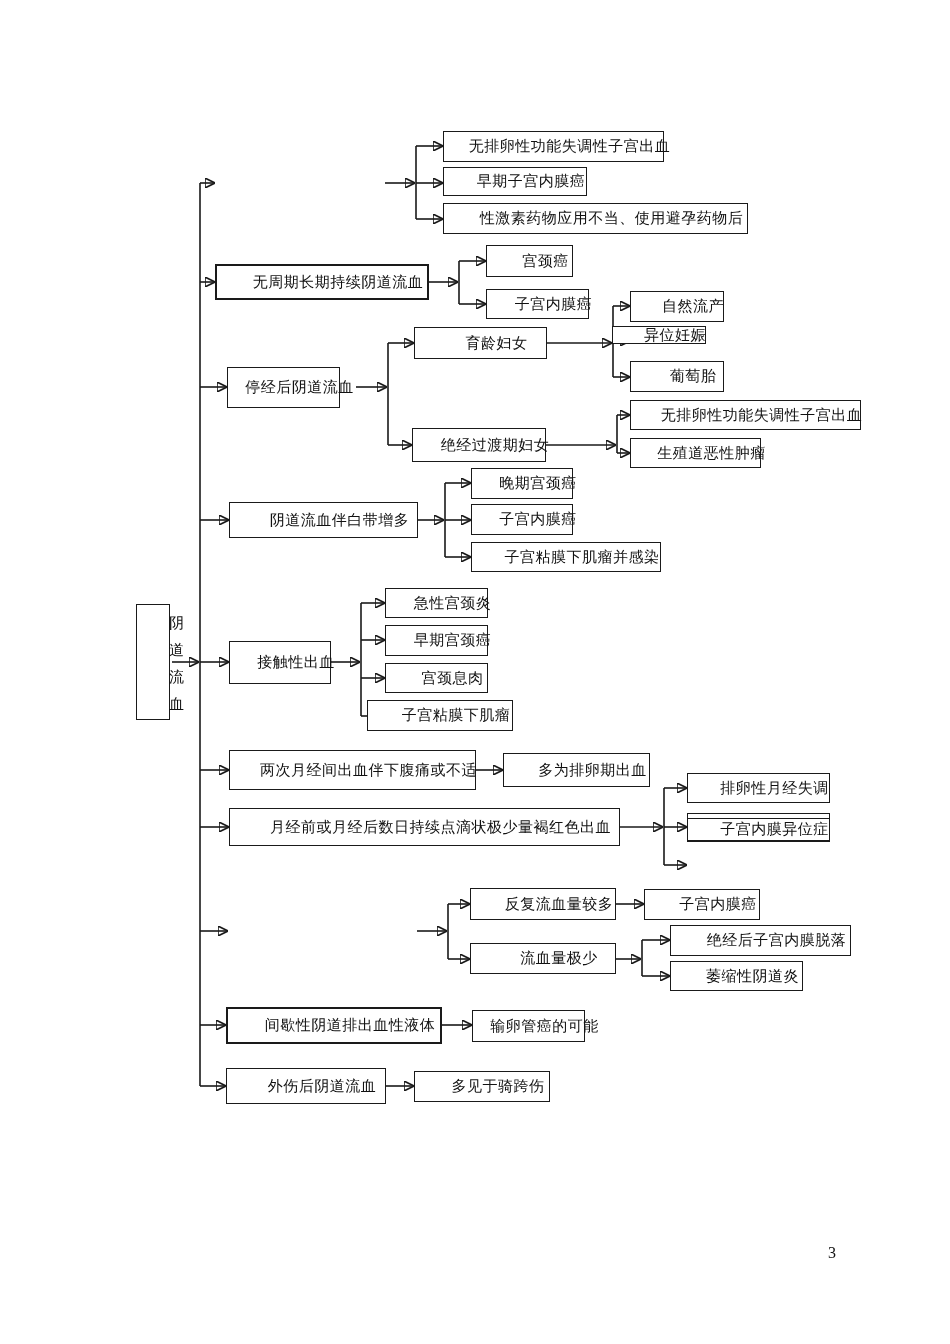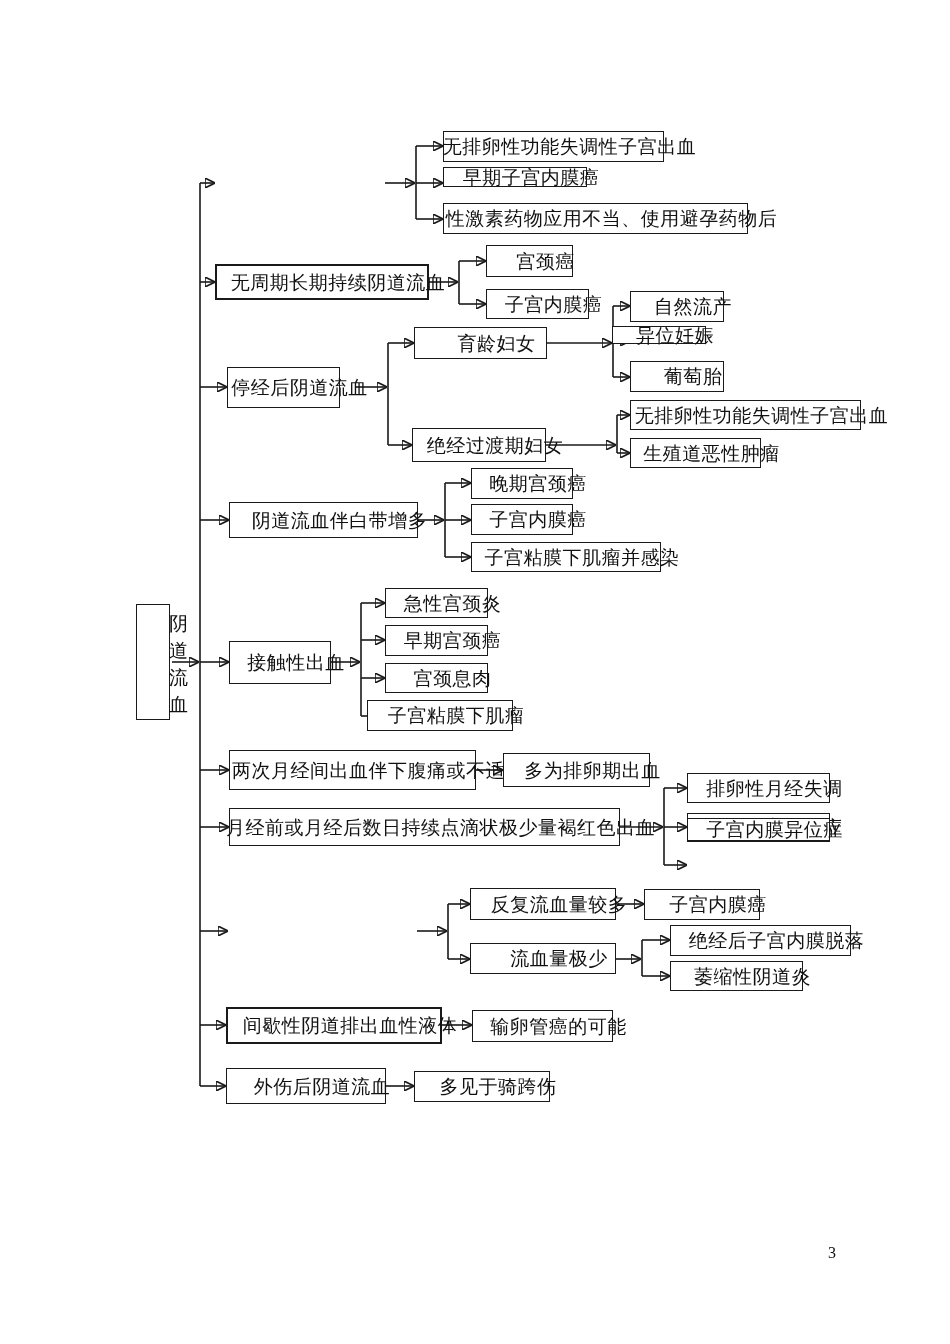--- a/index.html
+++ b/index.html
@@ -5,21 +5,21 @@
   html,body{margin:0;padding:0;background:#888;}
   .sheet{
     position:relative;width:950px;height:1344px;background:#fff;
     overflow:hidden;font-family:"Liberation Serif","DejaVu Serif",serif;color:#111;
   }
   .wires{position:absolute;left:0;top:0;width:950px;height:1344px;}
   .wires path,.wires line{stroke:#1a1a1a;stroke-width:1.6;fill:none;}
   .node{
     position:absolute;box-sizing:border-box;border:1.5px solid #1a1a1a;background:#fff;
     display:flex;align-items:center;justify-content:center;
-    font-size:19px;letter-spacing:0.5px;white-space:nowrap;line-height:1;padding-left:32px;
+    font-size:15px;letter-spacing:0.5px;white-space:nowrap;line-height:1;padding-left:32px;
   }
   .node.bold{border-width:2px;}
   .node.vertical{
     display:block;white-space:normal;text-align:center;
     line-height:27px;padding-top:5px;
   }
   .pagenum{position:absolute;font-size:16px;letter-spacing:0;}
 </style>
 </head>
 <body>
@@ -99,21 +99,21 @@
     <path d="M642,976 H669" marker-end="url(#ah)"></path>
 
     <path d="M442,1025 H471" marker-end="url(#ah)"></path>
 
     <path d="M386,1086 H413" marker-end="url(#ah)"></path>
   </svg>
 
   <div class="node vertical" style="left:136px;top:604px;width:28px;height:116px">阴道流血</div>
 
   <div class="node" style="left:443px;top:131px;width:221px;height:31px">无排卵性功能失调性子宫出血</div>
-  <div class="node" style="left:443px;top:167px;width:144px;height:20px">早期子宫内膜癌</div>
+  <div class="node" style="left:443px;top:167px;width:144px;height:29px">早期子宫内膜癌</div>
   <div class="node bold" style="left:215px;top:264px;width:214px;height:36px">无周期长期持续阴道流血</div>
 
   <div class="node" style="left:443px;top:203px;width:305px;height:31px">性激素药物应用不当、使用避孕药物后</div>
   <div class="node" style="left:486px;top:245px;width:87px;height:32px">宫颈癌</div>
   <div class="node" style="left:486px;top:289px;width:103px;height:30px">子宫内膜癌</div>
 
   <div class="node" style="left:227px;top:367px;width:113px;height:41px">停经后阴道流血</div>
   <div class="node" style="left:414px;top:327px;width:133px;height:32px">育龄妇女</div>
   <div class="node" style="left:630px;top:291px;width:94px;height:31px">自然流产</div>
   <div class="node" style="left:612px;top:326px;width:94px;height:18px">异位妊娠</div>
@@ -141,20 +141,20 @@
   <div class="node" style="left:687px;top:813px;width:143px;height:29px">宫内节育器反应</div>
   <div class="node" style="left:687px;top:818px;width:143px;height:23px">子宫内膜异位症</div>
 
   <div class="node" style="left:470px;top:888px;width:146px;height:32px">反复流血量较多</div>
   <div class="node" style="left:644px;top:889px;width:116px;height:31px">子宫内膜癌</div>
   <div class="node" style="left:470px;top:943px;width:146px;height:31px">流血量极少</div>
   <div class="node" style="left:670px;top:925px;width:181px;height:31px">绝经后子宫内膜脱落</div>
   <div class="node" style="left:670px;top:961px;width:133px;height:30px">萎缩性阴道炎</div>
 
   <div class="node bold" style="left:226px;top:1007px;width:216px;height:37px">间歇性阴道排出血性液体</div>
-  <div class="node" style="left:472px;top:1010px;width:141px;height:32px">输卵管癌的可能</div>
+  <div class="node" style="left:472px;top:1010px;width:113px;height:32px">输卵管癌的可能</div>
 
   <div class="node" style="left:226px;top:1068px;width:160px;height:36px">外伤后阴道流血</div>
   <div class="node" style="left:414px;top:1071px;width:136px;height:31px">多见于骑跨伤</div>
 
   <div class="pagenum" style="left:828px;top:1244px">3</div>
 
 </div>
 
 </body></html>

